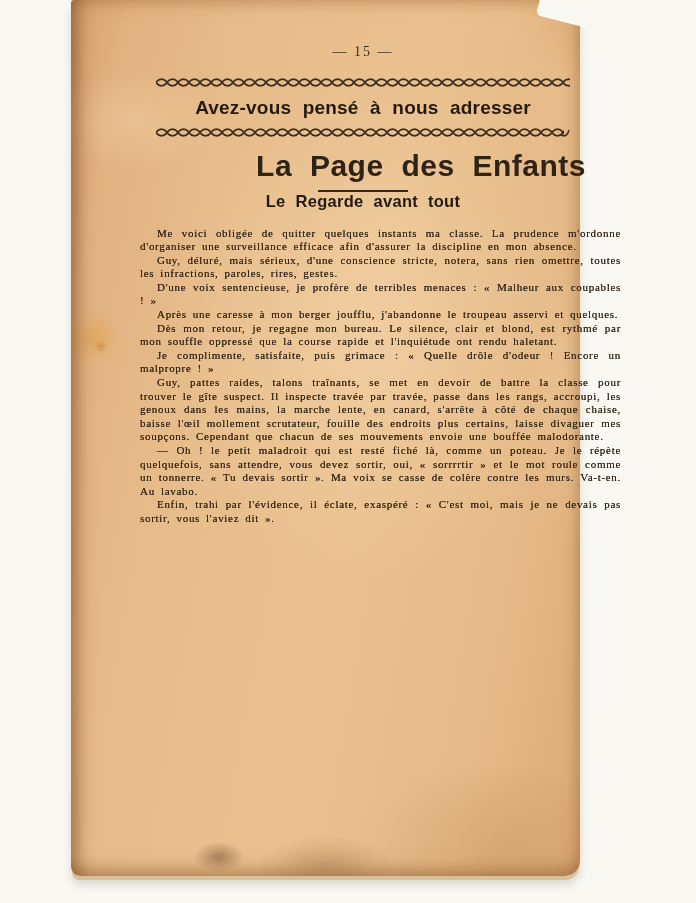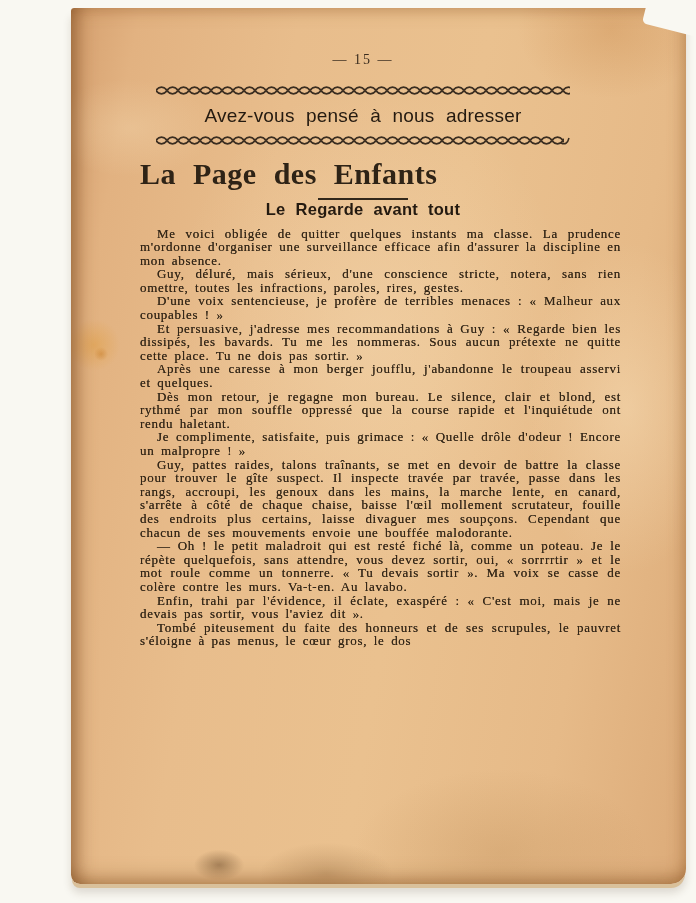--- a/index.html
+++ b/index.html
@@ -8,22 +8,22 @@
   .scan{
     position:relative;
     width:696px;height:903px;
     background:#f9f8f2;
     overflow:hidden;
     font-family:"Liberation Serif", serif;
   }
   
   .page{
     position:absolute;
-    left:71px;top:8px;
-    width:615px;height:876px;
+    left:71px;top:0;
+    width:509px;height:876px;
     border-radius:3px 2px 15px 9px;
     background:
       radial-gradient(circle at 23px 337px, rgba(224,150,40,.38), rgba(224,150,40,0) 26px),
       radial-gradient(circle at 30px 346px, rgba(185,105,22,.4), rgba(185,105,22,0) 7px),
       radial-gradient(ellipse 36px 22px at 148px 857px, rgba(104,72,40,.5), rgba(104,72,40,0) 70%),
       radial-gradient(ellipse 95px 45px at 255px 866px, rgba(140,98,55,.33), rgba(140,98,55,0) 70%),
       radial-gradient(ellipse 130px 95px at 540px 22px, rgba(196,130,66,.3), rgba(196,130,66,0) 72%),
       radial-gradient(ellipse 140px 230px at 556px 400px, rgba(251,229,192,.42), rgba(251,229,192,0) 72%),
       radial-gradient(ellipse 270px 340px at 300px 330px, rgba(252,233,200,.3), rgba(252,233,200,0) 75%),
       radial-gradient(ellipse 210px 120px at 430px 845px, rgba(170,120,65,.22), rgba(170,120,65,0) 70%),
@@ -49,47 +49,47 @@
   .header-block{width:446px;}
   .page-number{
     padding-top:44px;text-align:center;
     font-size:14px;letter-spacing:2px;color:#3a2c1e;
   }
   .rule{display:block;width:414px;height:11px;margin:0 auto;}
   .rule.first{margin-top:17px;}
   .rule.second{margin-top:5px;}
   .banner{
     margin-top:6px;text-align:center;
-    font-family:"Liberation Sans", sans-serif;font-weight:400;
+    font-family:"Liberation Sans", sans-serif;font-weight:700;
     font-size:19px;line-height:27.5px;color:#241a10;
     word-spacing:6px;letter-spacing:.2px;
   }
   .main-title{
-    margin-top:11px;text-align:left;
-    font-family:Liberation Serif, serif;font-weight:700;
+    margin-top:11px;text-align:right;
+    font-family:Liberation Sans, sans-serif;font-weight:700;
     font-size:30px;line-height:34px;color:#2e2316;
     word-spacing:9px;letter-spacing:.5px;
   }
   .title-underline{width:90px;height:2px;background:#33281b;margin:7px auto 0;}
   .rubric-row{margin-top:3px;height:24px;}
   .rubric{
     display:inline-block;
     font-family:"Liberation Sans", sans-serif;font-style:italic;font-weight:700;
     font-size:16px;color:#2e2316;word-spacing:7px;
     border-bottom:1.8px solid #2e2316;padding:0 6px 3px 0;
   }
   .article-heading{
     width:446px;text-align:center;
     font-family:"Liberation Sans", sans-serif;font-weight:700;
     font-size:16.5px;color:#241a10;
     word-spacing:5px;letter-spacing:.3px;
   }
   .body-text{
-    margin-top:8px;width:481px;
-    font-size:13px;line-height:13.6px;
+    margin-top:16px;width:481px;
+    font-size:11px;line-height:13.6px;
     text-align:justify;
     letter-spacing:.7px;word-spacing:2.6px;
     color:#342718;
     text-shadow:0 0 .6px rgba(52,39,24,.85);
   }
   .body-text p{margin:0;text-indent:17px;}
 </style>
 </head>
 <body>
 
@@ -131,24 +131,22 @@
         <div class="title-underline"></div>
 
 
         <div class="article-heading">Le Regarde avant tout</div>
       </div>
 
       <div class="body-text">
         <p>Me voici obligée de quitter quelques instants ma classe. La prudence m'ordonne d'organiser une surveillance efficace afin d'assurer la discipline en mon absence.</p>
         <p>Guy, déluré, mais sérieux, d'une conscience stricte, notera, sans rien omettre, toutes les infractions, paroles, rires, gestes.</p>
         <p>D'une voix sentencieuse, je profère de terribles menaces : « Malheur aux coupables ! »</p>
-        <p>Et persuasive, j'adresse mes recommandations à Guy : « Regarde bien les dissipés, les bavards. Tu me les nommeras. Sous aucun prétexte ne quitte cette place. Tu ne dois pas sortir. »</p>
         <p>Après une caresse à mon berger joufflu, j'abandonne le troupeau asservi et quelques.</p>
         <p>Dès mon retour, je regagne mon bureau. Le silence, clair et blond, est rythmé par mon souffle oppressé que la course rapide et l'inquiétude ont rendu haletant.</p>
         <p>Je complimente, satisfaite, puis grimace : « Quelle drôle d'odeur ! Encore un malpropre ! »</p>
         <p>Guy, pattes raides, talons traînants, se met en devoir de battre la classe pour trouver le gîte suspect. Il inspecte travée par travée, passe dans les rangs, accroupi, les genoux dans les mains, la marche lente, en canard, s'arrête à côté de chaque chaise, baisse l'œil mollement scrutateur, fouille des endroits plus certains, laisse divaguer mes soupçons. Cependant que chacun de ses mouvements envoie une bouffée malodorante.</p>
         <p>— Oh ! le petit maladroit qui est resté fiché là, comme un poteau. Je le répète quelquefois, sans attendre, vous devez sortir, oui, « sorrrrtir » et le mot roule comme un tonnerre. « Tu devais sortir ». Ma voix se casse de colère contre les murs. Va-t-en. Au lavabo.</p>
         <p>Enfin, trahi par l'évidence, il éclate, exaspéré : « C'est moi, mais je ne devais pas sortir, vous l'aviez dit ».</p>
-        <p>Tombé piteusement du faite des honneurs et de ses scrupules, le pauvret s'éloigne à pas menus, le cœur gros, le dos</p>
       </div>
     </div>
   </div>
 </div>
 
 </body></html>

